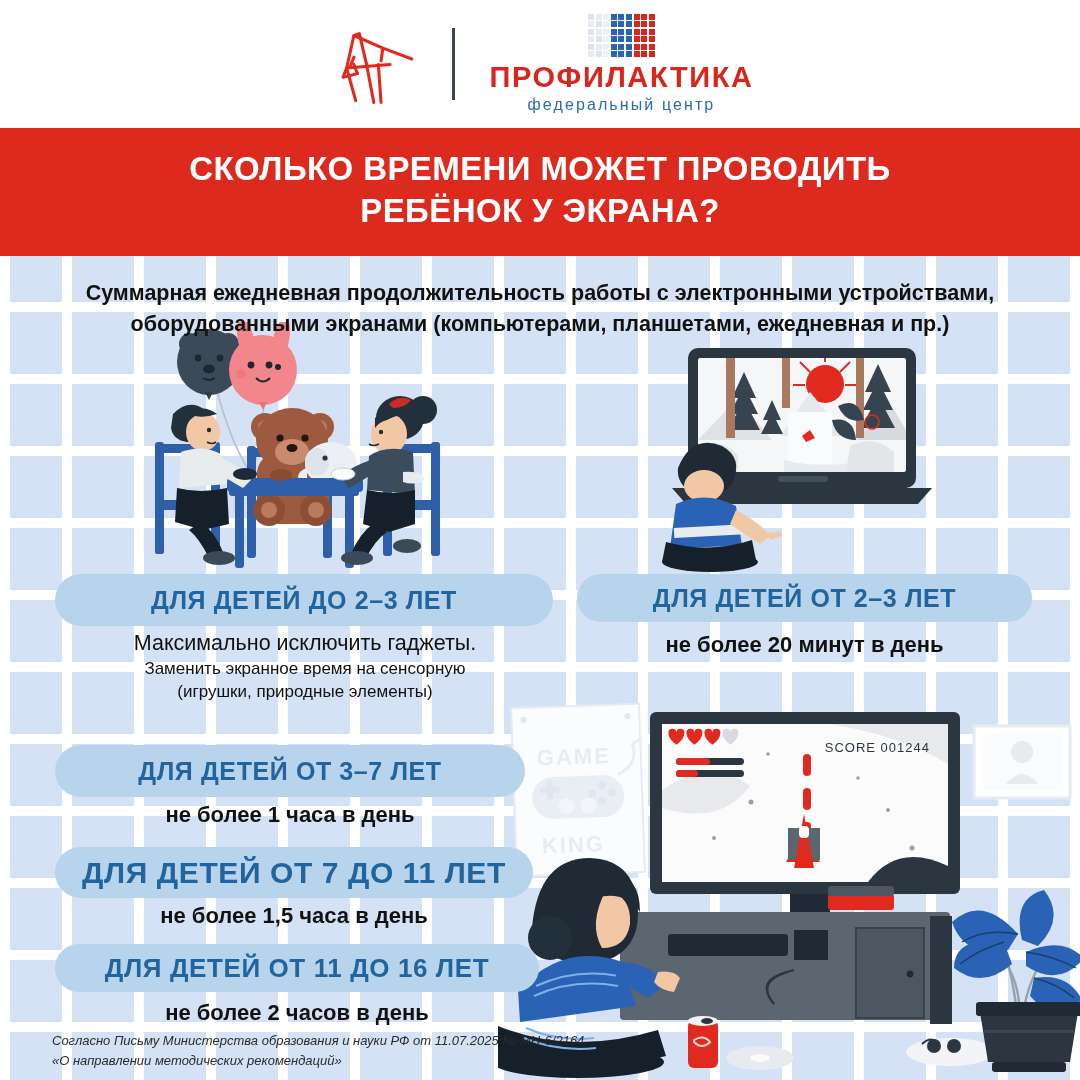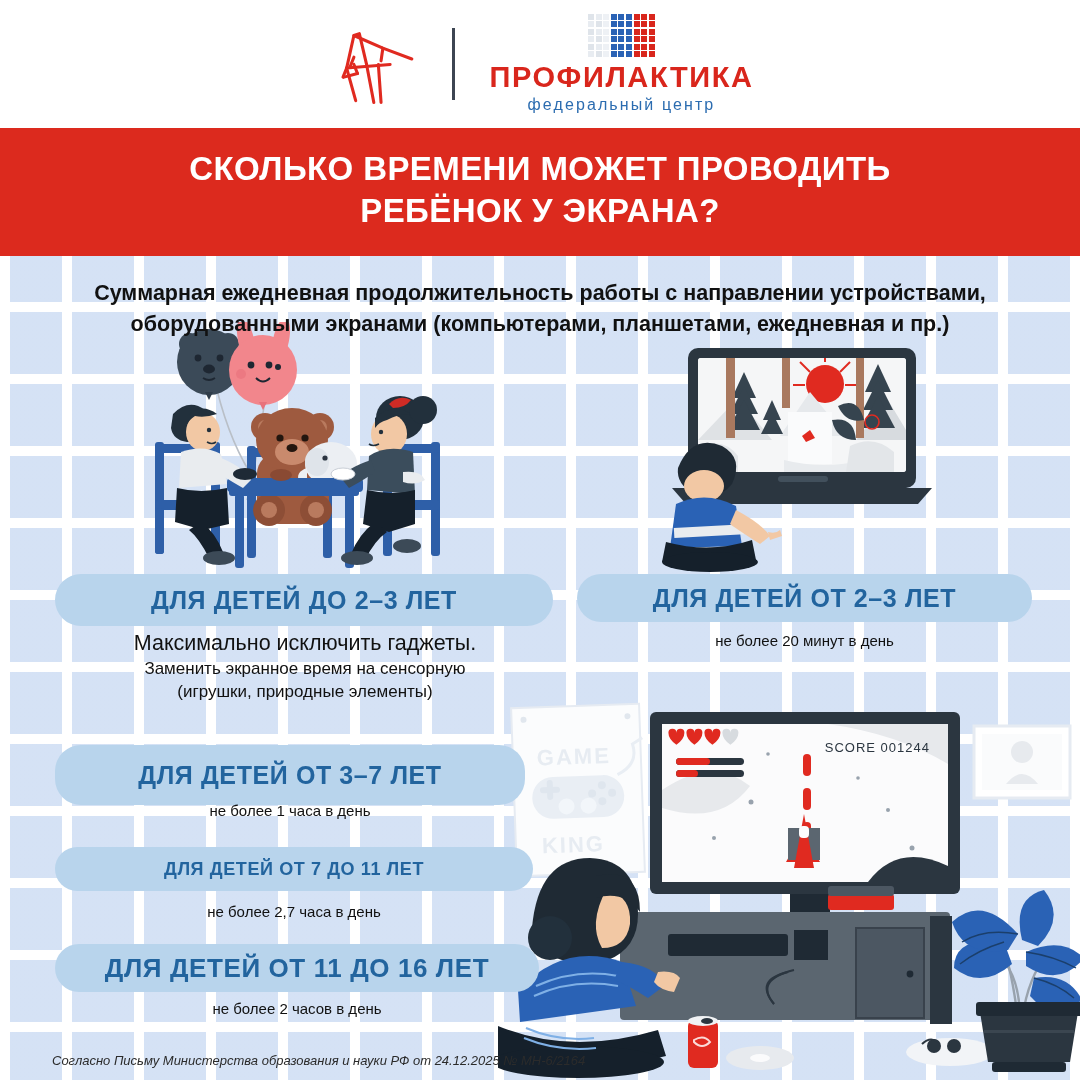--- a/index.html
+++ b/index.html
@@ -78,27 +78,27 @@
     background:#b8d4ec; border-radius:26px;
     display:flex; align-items:center; justify-content:center;
     color:#22649e; font-weight:bold; letter-spacing:0.6px;
   }
   .pill span{ display:block; }
   .note{
     position:absolute; z-index:6; text-align:center; color:#111;
   }
   .note .big{ font-size:21.5px; font-weight:normal; line-height:1.3; }
   .note .sm{ font-size:17px; line-height:1.34; }
-  .note .one{ font-size:15px; font-weight:normal; }
+  .note .one{ font-size:22px; font-weight:bold; }
 
   
   #pill-0{ left:55px;  top:574px; width:498px; height:52px; font-size:25px; }
   #pill-1{ left:577px; top:574px; width:455px; height:48px; font-size:25px; }
-  #pill-2{ left:55px;  top:745px; width:470px; height:60px; font-size:25px; }
-  #pill-3{ left:55px;  top:847px; width:478px; height:44px; font-size:18px; }
+  #pill-2{ left:55px;  top:745px; width:470px; height:52px; font-size:25px; }
+  #pill-3{ left:55px;  top:847px; width:478px; height:51px; font-size:30px; }
   #pill-4{ left:55px;  top:944px; width:484px; height:48px; font-size:26px; }
 
   #note-0{ left:40px;  top:630px; width:530px; }
   #note-1{ left:577px; top:632px; width:455px; }
   #note-2{ left:55px;  top:802px; width:470px; }
   #note-3{ left:55px;  top:903px; width:478px; }
   #note-4{ left:55px;  top:1000px; width:484px; }
 
   
   .scene-gamer{ position:absolute; z-index:3; left:498px; top:690px; width:582px; height:390px; }
@@ -200,21 +200,21 @@
 </div>
 
 <div class="title-band">
   <h1>
     <span>СКОЛЬКО ВРЕМЕНИ МОЖЕТ ПРОВОДИТЬ</span><br>
     <span>РЕБЁНОК У ЭКРАНА?</span>
   </h1>
 </div>
 
 <div class="subtitle">
-  <span>Суммарная ежедневная продолжительность работы с направлении устройствами,</span><br>
+  <span>Суммарная ежедневная продолжительность работы с электронными устройствами,</span><br>
   <span>оборудованными экранами (компьютерами, планшетами, ежедневная и пр.)</span>
 </div>
 
 <div class="illus-top scene-kids">
   <svg viewBox="0 0 330 250" width="330" height="250">
 
     <path d="M82 68 C 95 120, 112 150, 130 172" stroke="#b9bfc7" stroke-width="1.6" fill="none"></path>
     <path d="M130 78 C 122 130, 118 160, 112 178" stroke="#b9bfc7" stroke-width="1.6" fill="none"></path>
 
     <g>
@@ -563,25 +563,26 @@
   <span>ДЛЯ ДЕТЕЙ ОТ 3–7 ЛЕТ</span>
 </div>
 <div class="note" id="note-2">
   <div class="one">не более 1 часа в день</div>
 </div>
 
 <div class="pill" id="pill-3">
   <span>ДЛЯ ДЕТЕЙ ОТ 7 ДО 11 ЛЕТ</span>
 </div>
 <div class="note" id="note-3">
-  <div class="one">не более 2,7 часа в день</div>
+  <div class="one">не более 1,5 часа в день</div>
 </div>
 
 <div class="pill" id="pill-4">
   <span>ДЛЯ ДЕТЕЙ ОТ 11 ДО 16 ЛЕТ</span>
 </div>
 <div class="note" id="note-4">
   <div class="one">не более 2 часов в день</div>
 </div>
 
 <div class="footer">
-  <div>Согласно Письму Министерства образования и науки РФ от 24.12.2025 № МН-6/2164</div>
+  <div>Согласно Письму Министерства образования и науки РФ от 11.07.2025 № МН-6/2164</div>
+  <div>«О направлении методических рекомендаций»</div>
 </div>
 
 </body></html>

